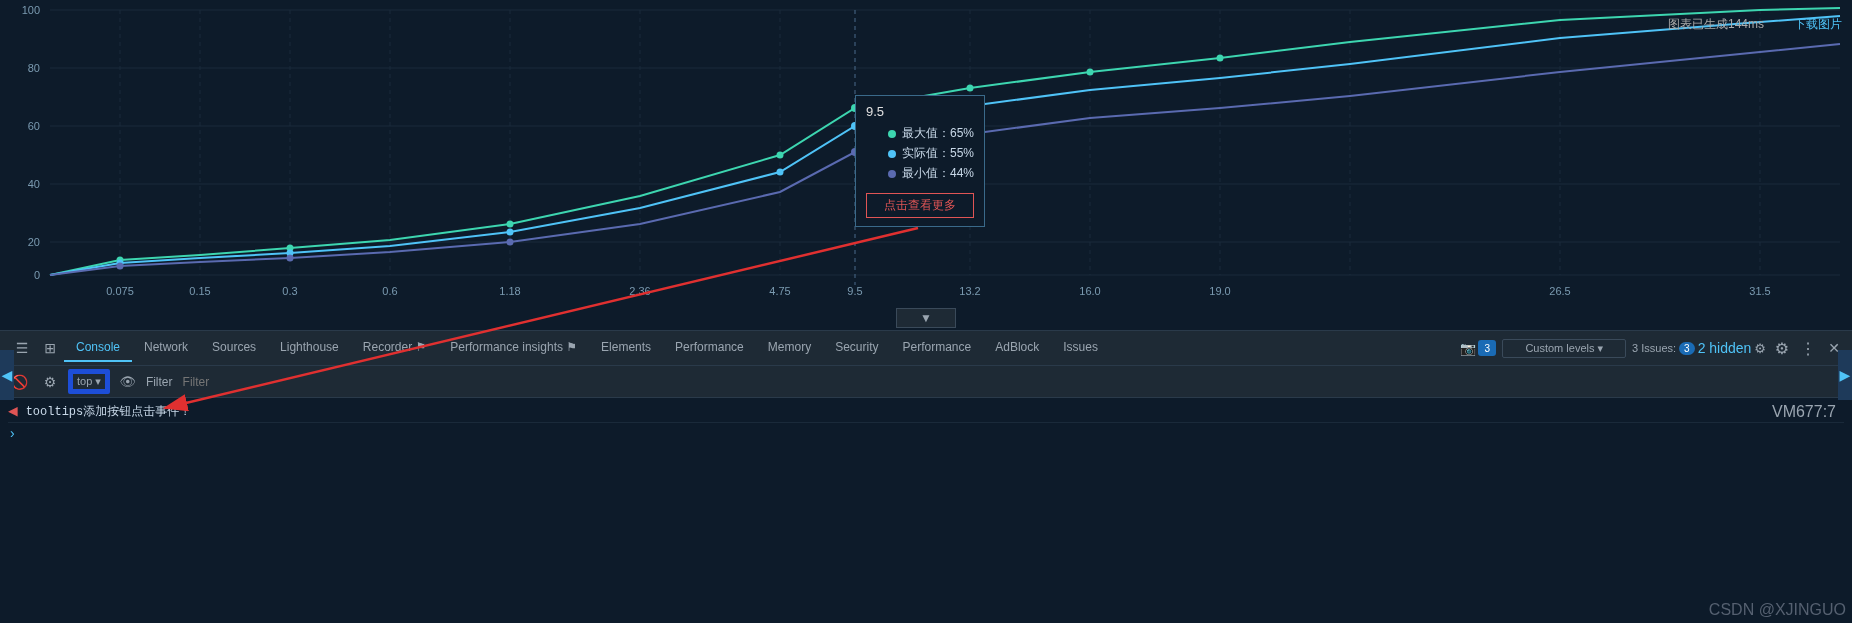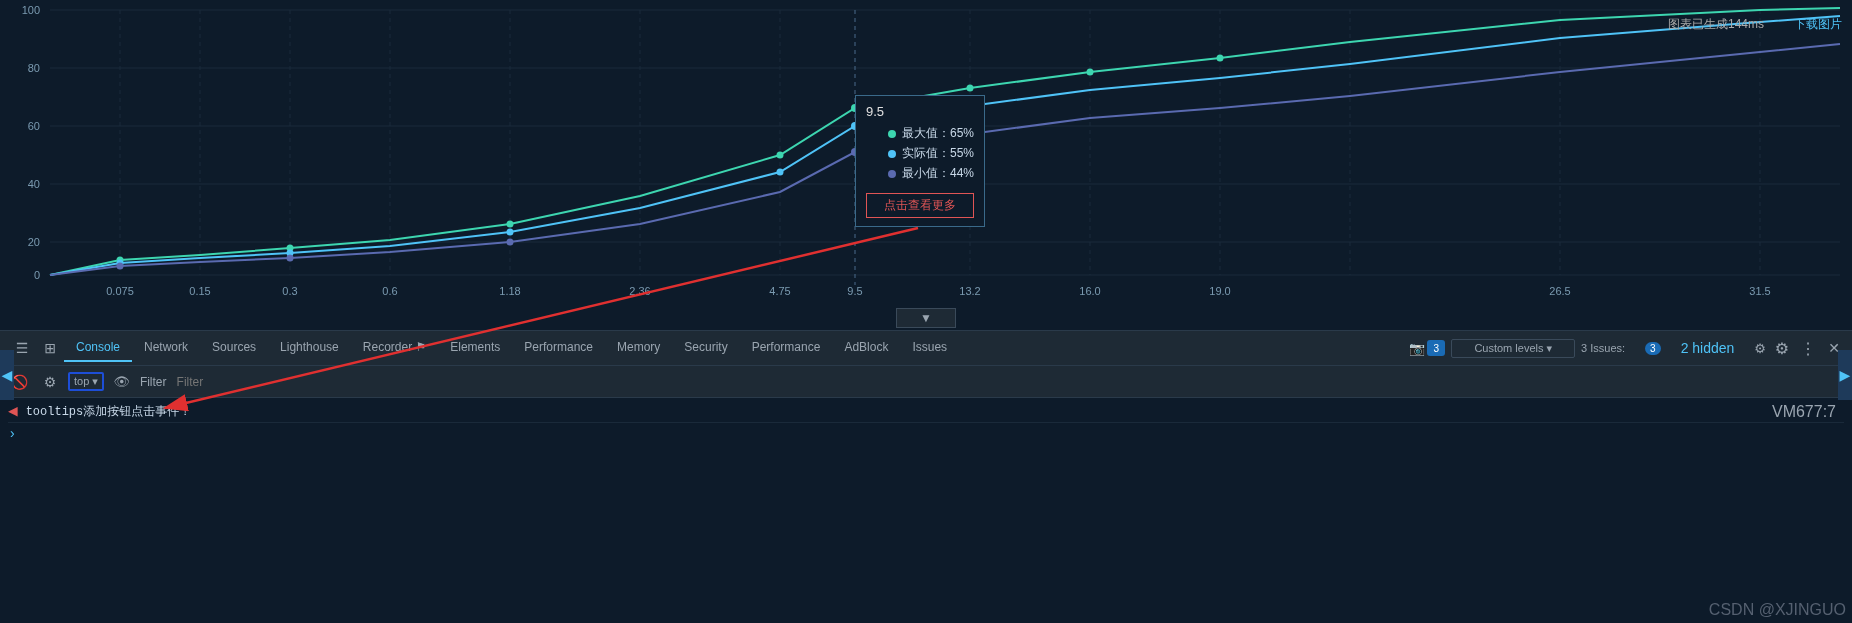--- a/index.html
+++ b/index.html
@@ -101,21 +101,21 @@
       cursor: pointer;
       border-radius: 2px;
       display: flex;
       align-items: center;
       gap: 2px;
     }
 
     .issues-badge {
       display: flex;
       align-items: center;
-      gap: 20px;
+      gap: 3px;
       font-size: 11px;
       color: #9aa5b0;
     }
     .badge-blue {
       background: #1a6bb5;
       color: white;
       padding: 1px 5px;
       border-radius: 8px;
       font-size: 10px;
     }
@@ -154,21 +154,21 @@
       align-items: center;
       justify-content: center;
       cursor: pointer;
       color: #9aa5b0;
       font-size: 12px;
       border-radius: 3px;
     }
 
     .top-selector {
       background: #1e2a35;
-      border: 2px solid #1d4ed8;
+      border: 5px solid #1d4ed8;
       color: #9aa5b0;
       font-size: 11px;
       padding: 1px 4px;
       cursor: pointer;
       border-radius: 2px;
       display: flex;
       align-items: center;
       gap: 2px;
     }
 
@@ -446,20 +446,23 @@
   <div class="devtools-tab">
     <span>Sources</span>
   </div>
   <div class="devtools-tab">
     <span>Lighthouse</span>
   </div>
   <div class="devtools-tab">
     <span>Recorder ⚑</span>
   </div>
   <div class="devtools-tab">
+    <span>Performance insights ⚑</span>
+  </div>
+  <div class="devtools-tab">
     <span>Elements</span>
   </div>
   <div class="devtools-tab">
     <span>Performance</span>
   </div>
   <div class="devtools-tab">
     <span>Memory</span>
   </div>
   <div class="devtools-tab">
     <span>Security</span>

